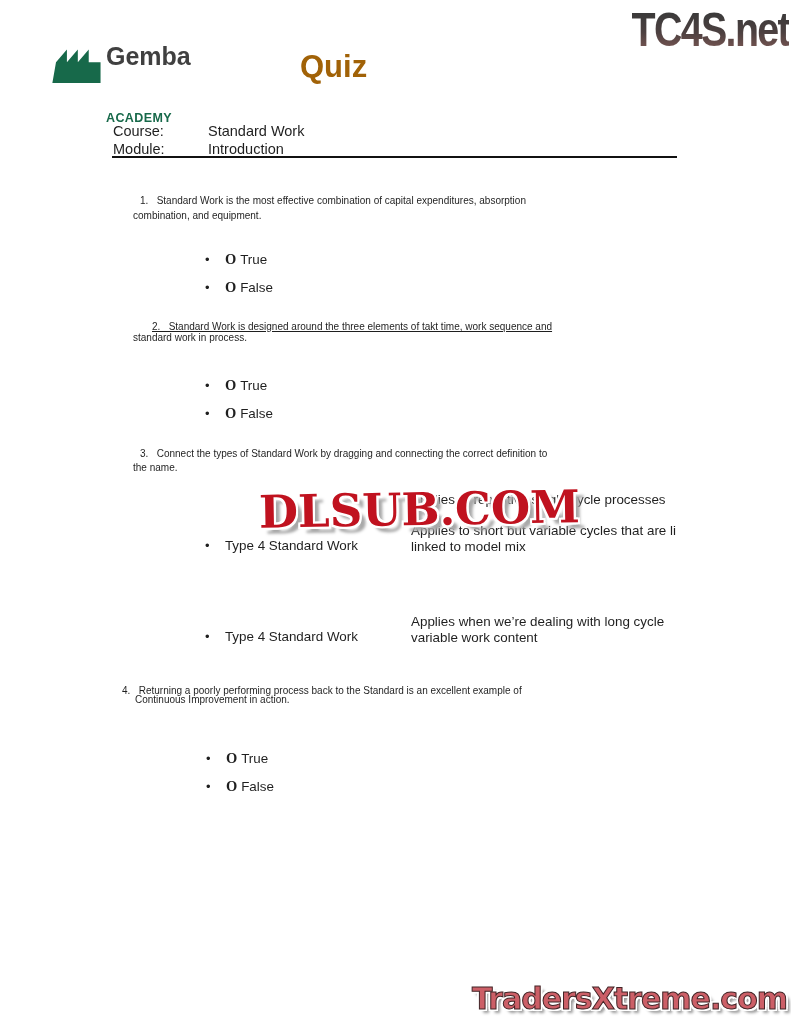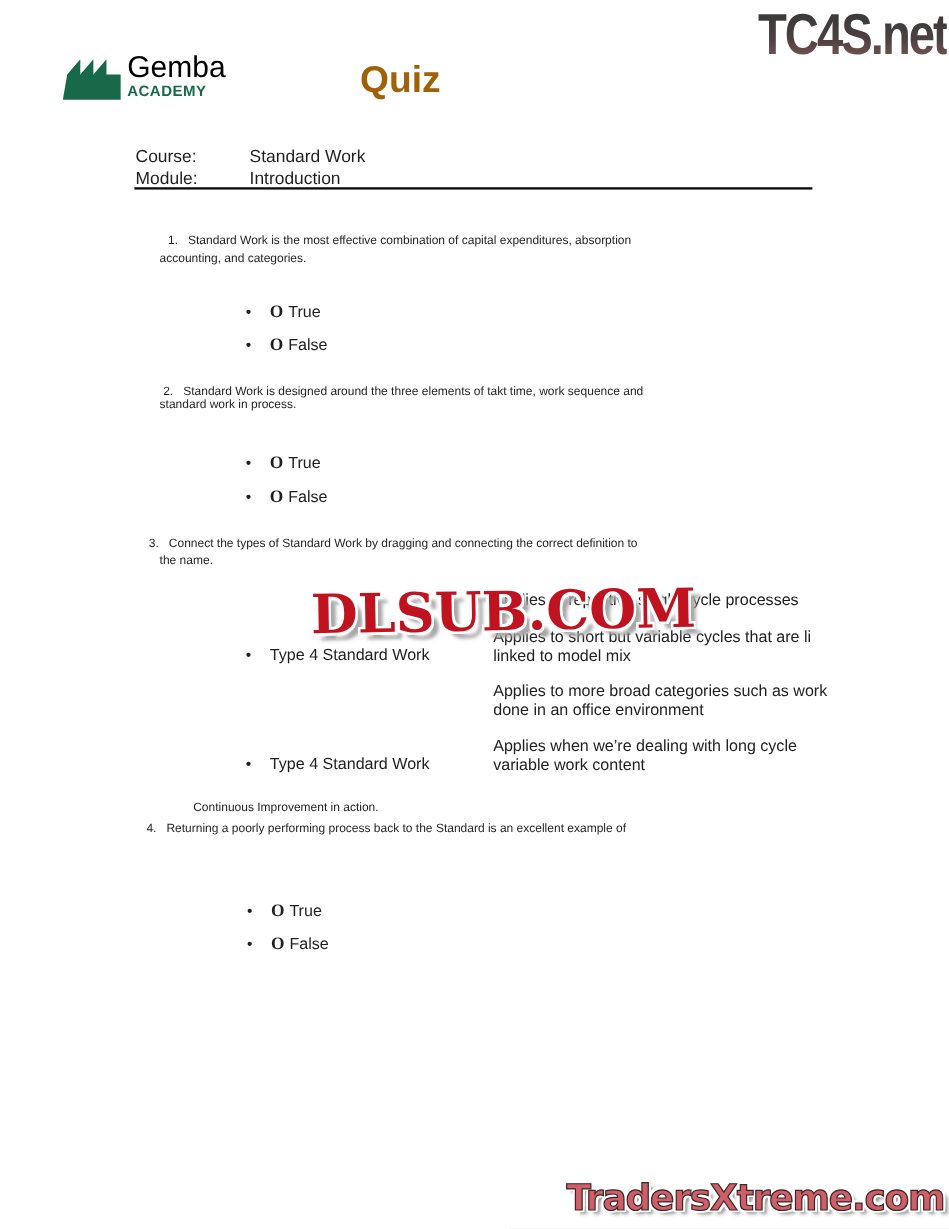--- a/index.html
+++ b/index.html
@@ -40,25 +40,25 @@
       -2px 0 0 #ffffff, 2px 0 0 #ffffff, 0 -2px 0 #ffffff, 0 2px 0 #ffffff,
       4px 4px 3px #9a9a9a;
     z-index:5;
   }
 
   
   .logo { position:absolute; left:48px; top:44px; display:flex; }
   .logo-icon { width:56px; height:40px; }
   .logo-text { margin-left:2px; }
   .logo-brand {
-    font-size:25px; font-weight:normal; color:#000000; line-height:25px; display:block;
+    font-size:25px; font-weight:bold; color:#404040; line-height:25px; display:block;
   }
   .logo-sub {
     font-size:12.5px; font-weight:bold; color:#17694a; letter-spacing:0.4px;
-    line-height:14px; display:block;
+    line-height:14px; display:block;margin-top:42px;
   }
   .quiz-title {
     position:absolute; left:300px; top:49px; width:150px; text-align:left;
     font-size:31px; font-weight:bold; color:#a16207;
   }
 
   
   .meta-label { position:absolute; left:113px; font-size:14.5px; }
   .meta-value { position:absolute; left:208px; font-size:14.5px; }
   .row-course { top:123px; }
@@ -101,67 +101,63 @@
 
   <div class="quiz-title">Quiz</div>
 
   <div class="meta-label row-course">Course:</div>
   <div class="meta-value row-course">Standard Work</div>
   <div class="meta-label row-module">Module:</div>
   <div class="meta-value row-module">Introduction</div>
   <div class="meta-rule"></div>
 
   <div class="tline" style="left:140px; top:193px;">1.   Standard Work is the most effective combination of capital expenditures, absorption</div>
-  <div class="tline" style="left:133px; top:208px;">accounting, and categories.</div>
+  <div class="tline" style="left:133px; top:208px;">combination, and equipment.</div>
   <div class="opt" style="left:190px; top:237px;">
     <span class="bullet">•</span><span class="radio">O</span><span class="olabel">True</span>
   </div>
   <div class="opt" style="left:190px; top:265px;">
     <span class="bullet">•</span><span class="radio">O</span><span class="olabel">False</span>
   </div>
 
-  <div class="tline" style="left:136px; top:319px;">2.   Standard Work is designed around the three elements of takt time, work sequence and</div>
+  <div class="tline" style="left:152px; top:319px;text-decoration:underline;">2.   Standard Work is designed around the three elements of takt time, work sequence and</div>
   <div class="tline" style="left:133px; top:330px;">standard work in process.</div>
   <div class="opt" style="left:190px; top:363px;">
     <span class="bullet">•</span><span class="radio">O</span><span class="olabel">True</span>
   </div>
   <div class="opt" style="left:190px; top:391px;">
     <span class="bullet">•</span><span class="radio">O</span><span class="olabel">False</span>
   </div>
 
-  <div class="tline" style="left:124px; top:446px;">3.   Connect the types of Standard Work by dragging and connecting the correct definition to</div>
+  <div class="tline" style="left:140px; top:446px;">3.   Connect the types of Standard Work by dragging and connecting the correct definition to</div>
   <div class="tline" style="left:133px; top:460px;">the name.</div>
 
   <div class="pair-def" style="top:492px;">
     <div>Applies to repetitive single cycle processes</div>
   </div>
 
   <div class="pair-name" style="top:523px;">
     <span class="bullet">•</span><span>Type 4 Standard Work</span>
   </div>
   <div class="pair-def" style="top:523px;">
     <div>Applies to short but variable cycles that are li</div>
     <div>linked to model mix</div>
   </div>
 
-  <div class="pair-def" style="top:568px;">
-    <div>Applies to more broad categories such as work</div>
-    <div>done in an office environment</div>
-  </div>
 
   <div class="pair-name" style="top:614px;">
     <span class="bullet">•</span><span>Type 4 Standard Work</span>
   </div>
   <div class="pair-def" style="top:614px;">
     <div>Applies when we’re dealing with long cycle</div>
     <div>variable work content</div>
   </div>
 
   <div class="tline" style="left:122px; top:683px;">4.   Returning a poorly performing process back to the Standard is an excellent example of</div>
-  <div class="tline" style="left:135px; top:666px;margin-left:26px;">Continuous Improvement in action.</div>
+  <div class="tline" style="left:135px; top:692px;">Continuous Improvement in action.</div>
   <div class="opt" style="left:191px; top:736px;">
     <span class="bullet">•</span><span class="radio">O</span><span class="olabel">True</span>
   </div>
   <div class="opt" style="left:191px; top:764px;">
     <span class="bullet">•</span><span class="radio">O</span><span class="olabel">False</span>
   </div>
 
   <div class="wm-dlsub">DLSUB.COM</div>
 
   <div class="wm-traders">TradersXtreme.com</div>

